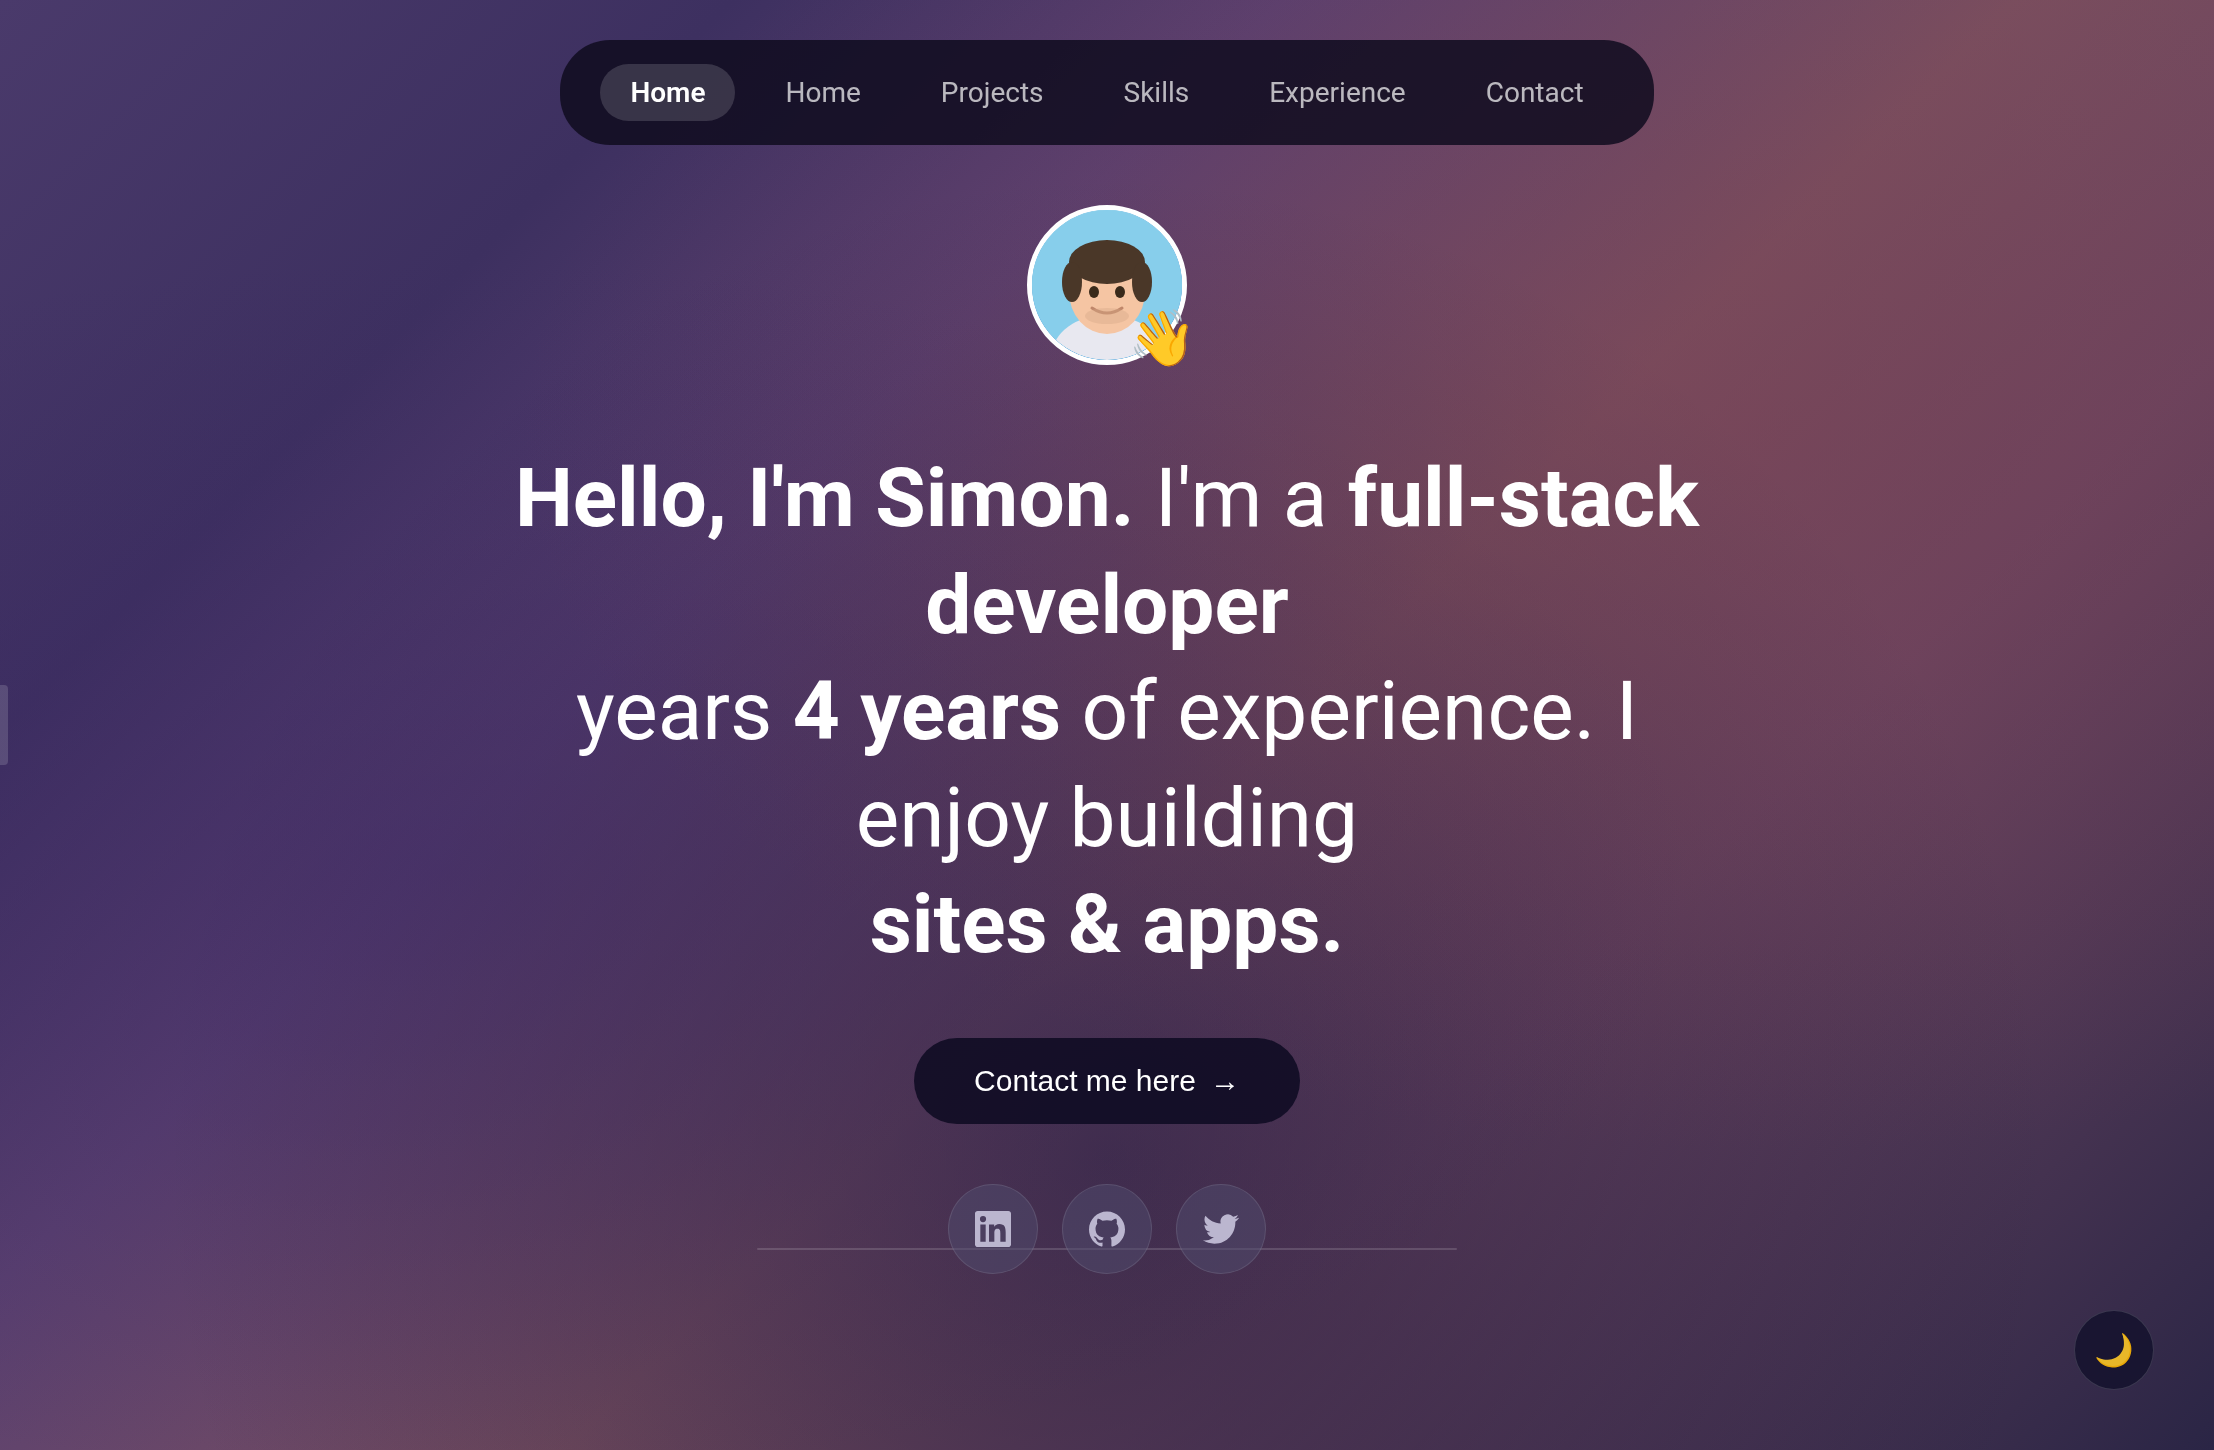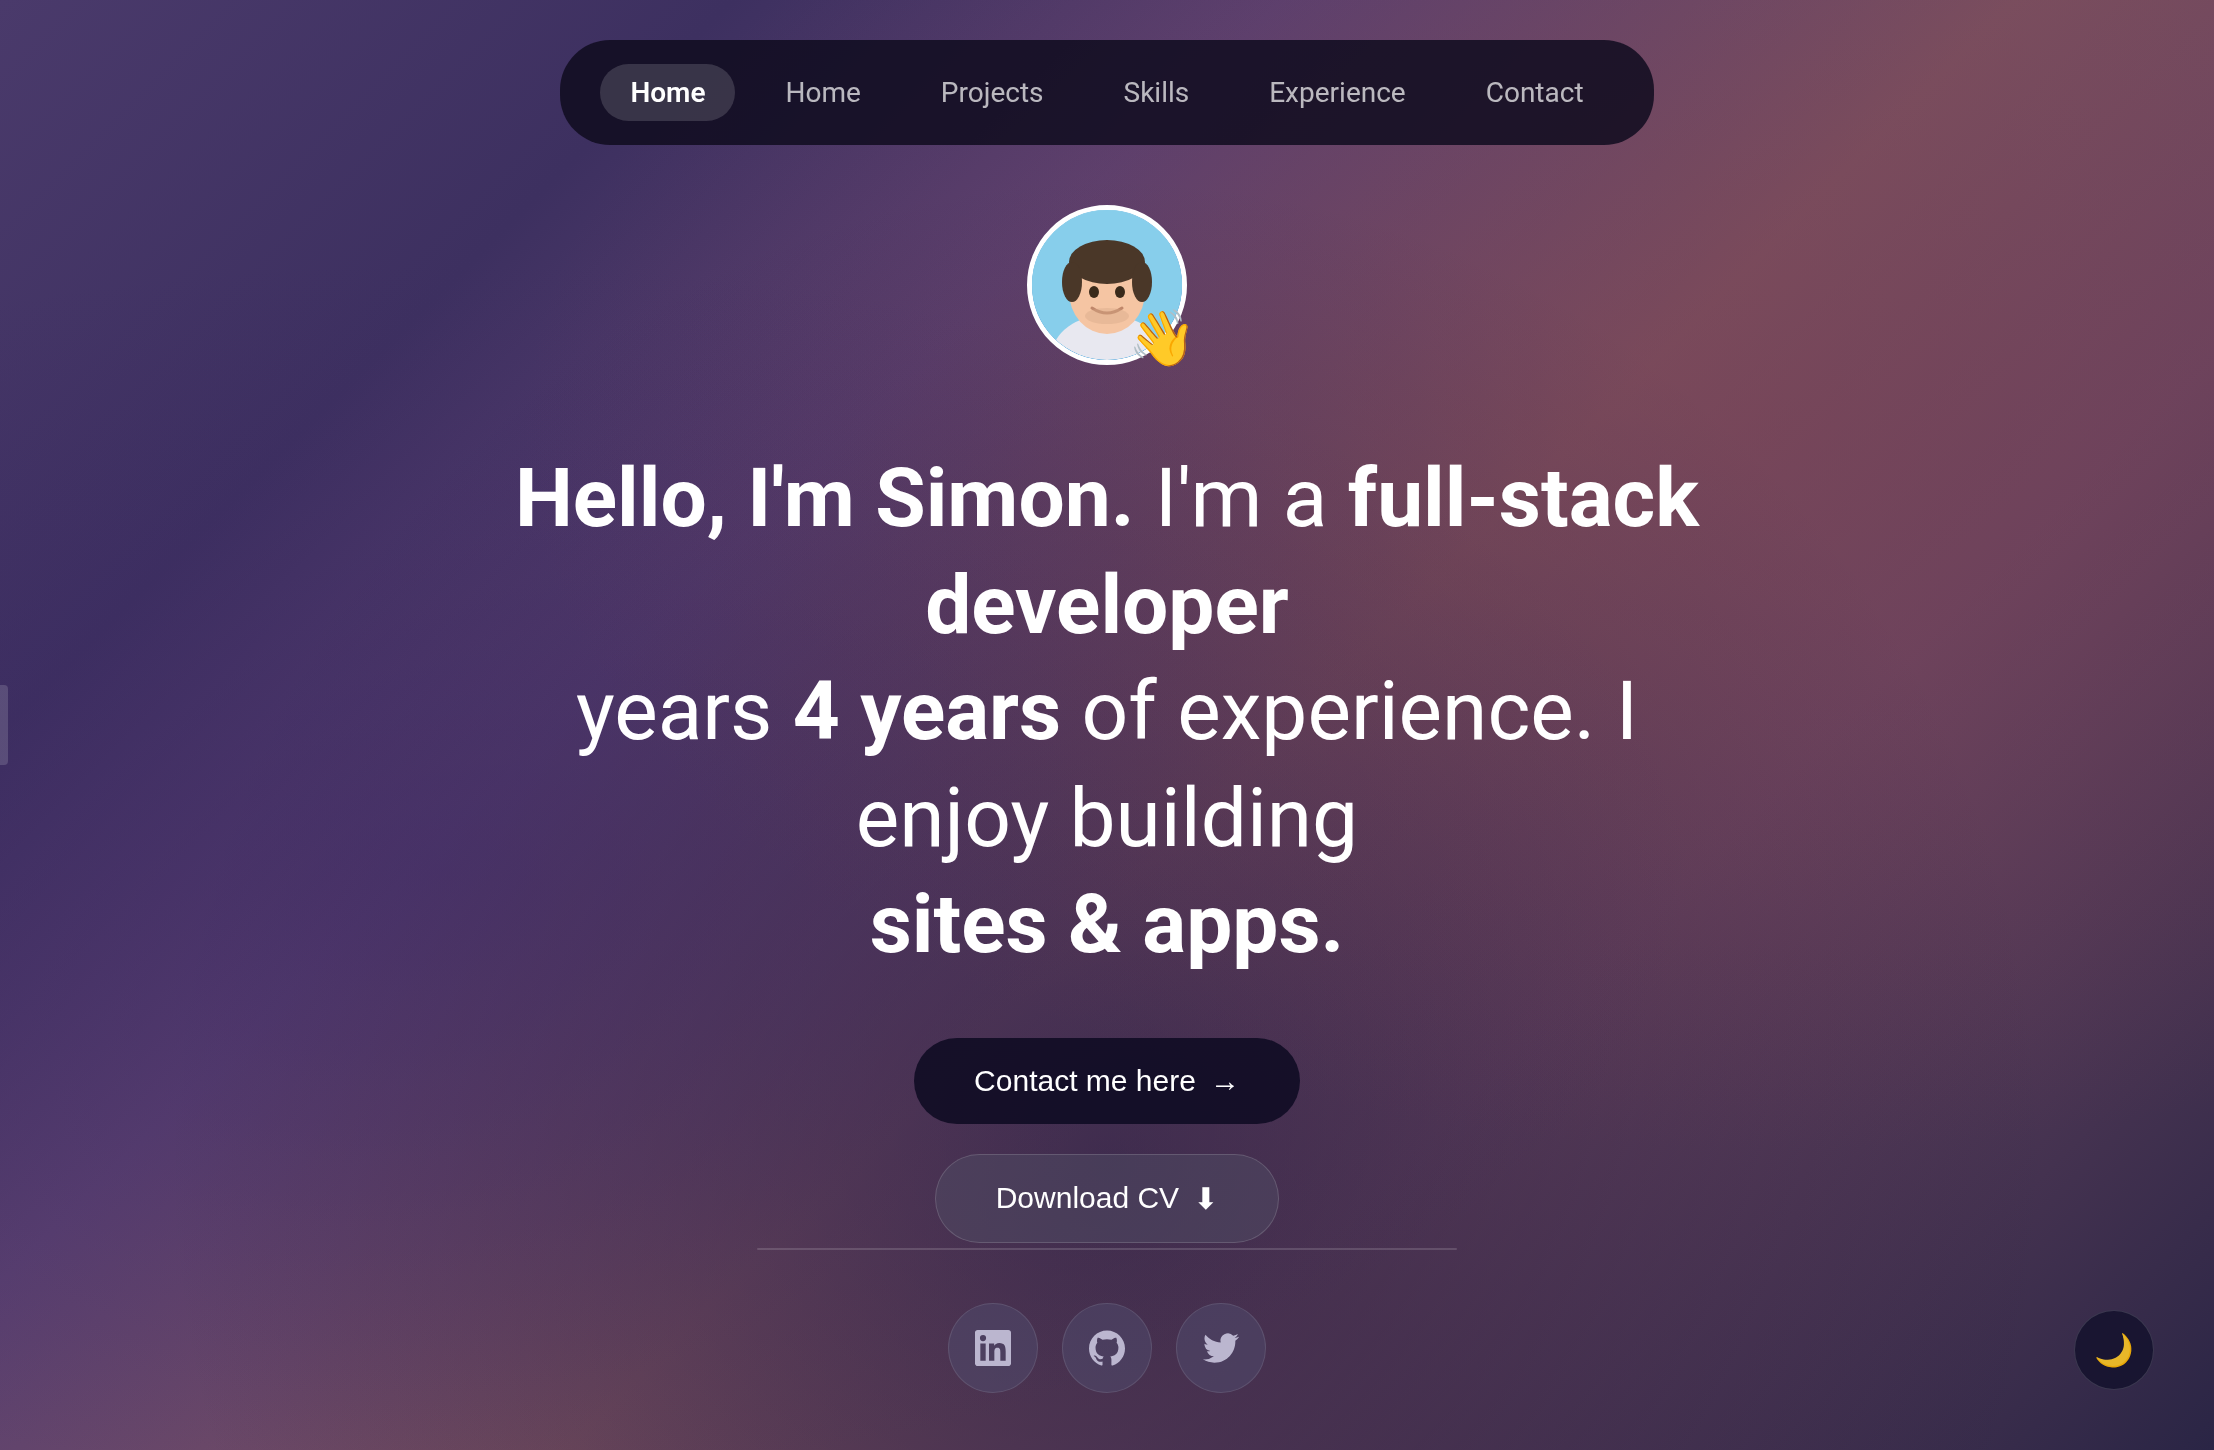--- a/index.html
+++ b/index.html
@@ -140,21 +140,20 @@
     .hero-text h1 .italic-bold {
       font-weight: 700;
     }
 
     
     .button-row {
       display: flex;
       gap: 30px;
       margin-bottom: 60px;
       align-items: center;
-      flex-direction: column;
     }
 
     .btn-primary {
       background: rgba(15, 12, 35, 0.9);
       color: white;
       border: none;
       border-radius: 50px;
       padding: 26px 60px;
       font-size: 30px;
       font-weight: 500;
@@ -302,24 +301,20 @@
       <br>
       <span class="italic-bold">sites &amp; apps.</span>
     </h1>
   </div>
 
   <div class="button-row">
     <button class="btn-primary">
       <span>Contact me here</span>
       <span>→</span>
     </button>
-    <button class="btn-secondary">
-      <span>Download CV</span>
-      <span>⬇</span>
-    </button>
   </div>
 
   <div class="social-row">
 
     <div class="social-btn">
       <svg viewBox="0 0 24 24">
         <path d="M20.447 20.452h-3.554v-5.569c0-1.328-.027-3.037-1.852-3.037-1.853 0-2.136 1.445-2.136 2.939v5.667H9.351V9h3.414v1.561h.046c.477-.9 1.637-1.85 3.37-1.85 3.601 0 4.267 2.37 4.267 5.455v6.286zM5.337 7.433a2.062 2.062 0 01-2.063-2.065 2.064 2.064 0 112.063 2.065zm1.782 13.019H3.555V9h3.564v11.452zM22.225 0H1.771C.792 0 0 .774 0 1.729v20.542C0 23.227.792 24 1.771 24h20.451C23.2 24 24 23.227 24 22.271V1.729C24 .774 23.2 0 22.222 0h.003z"></path>
       </svg>
     </div>
 

